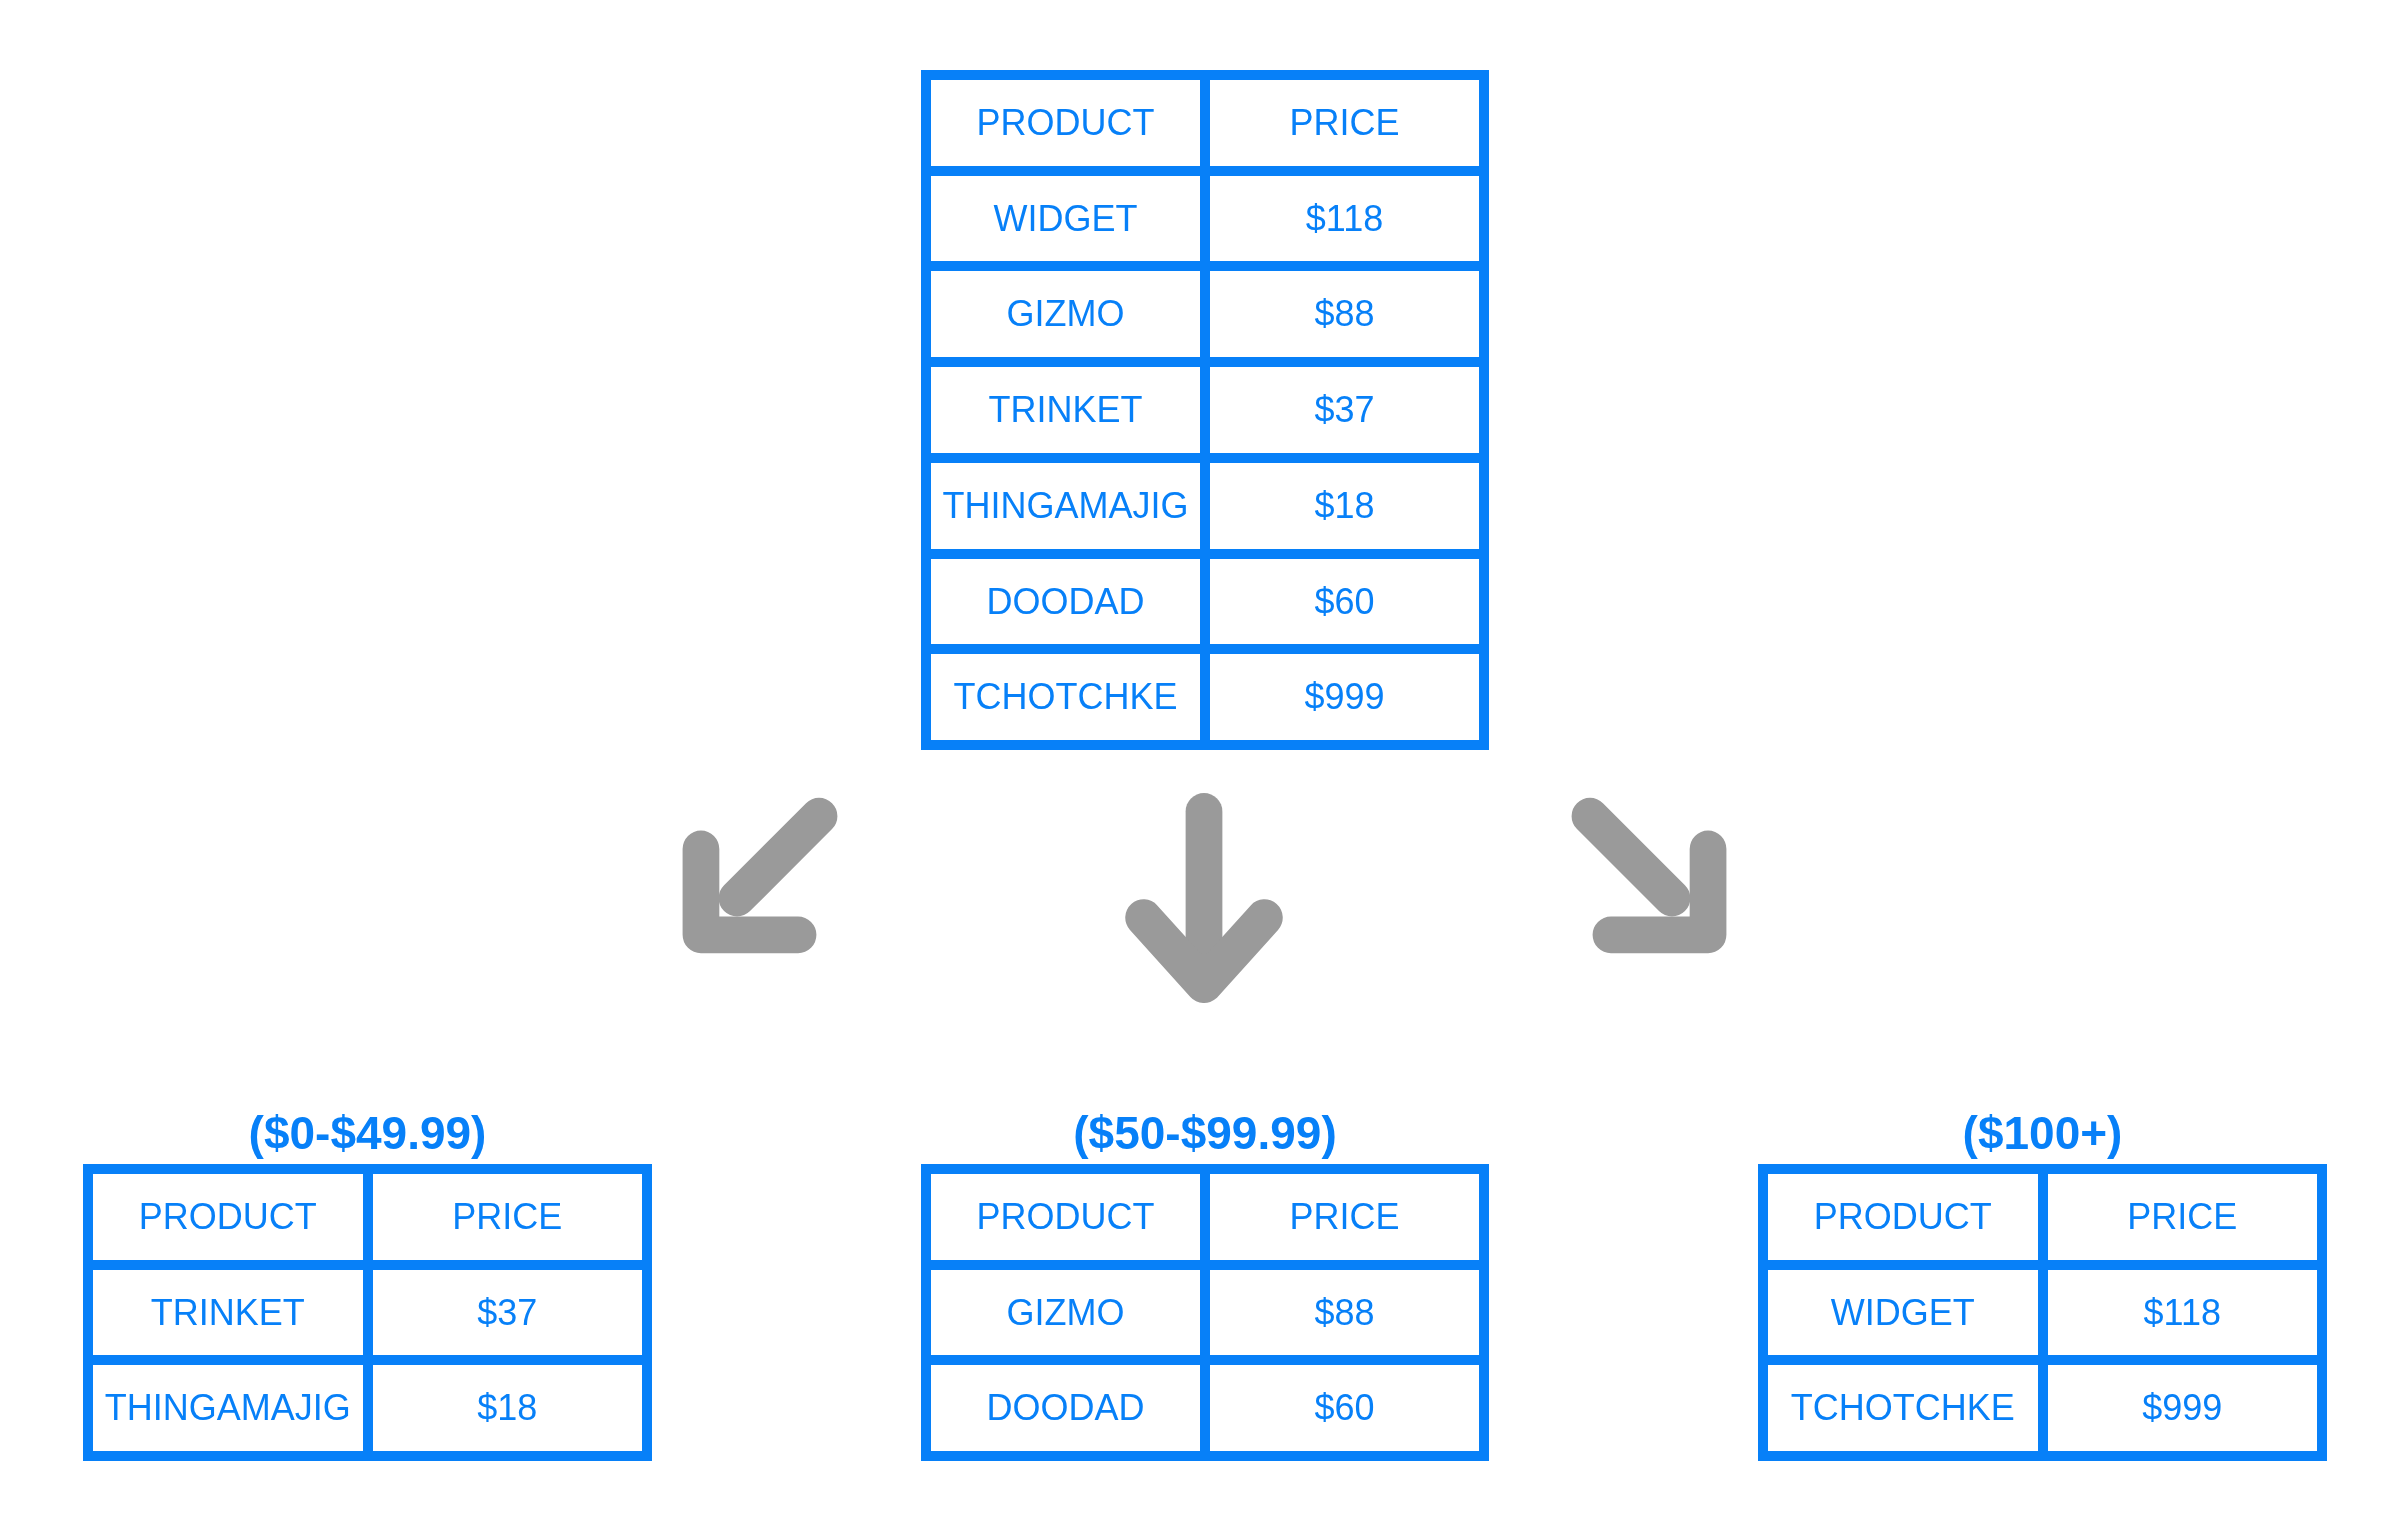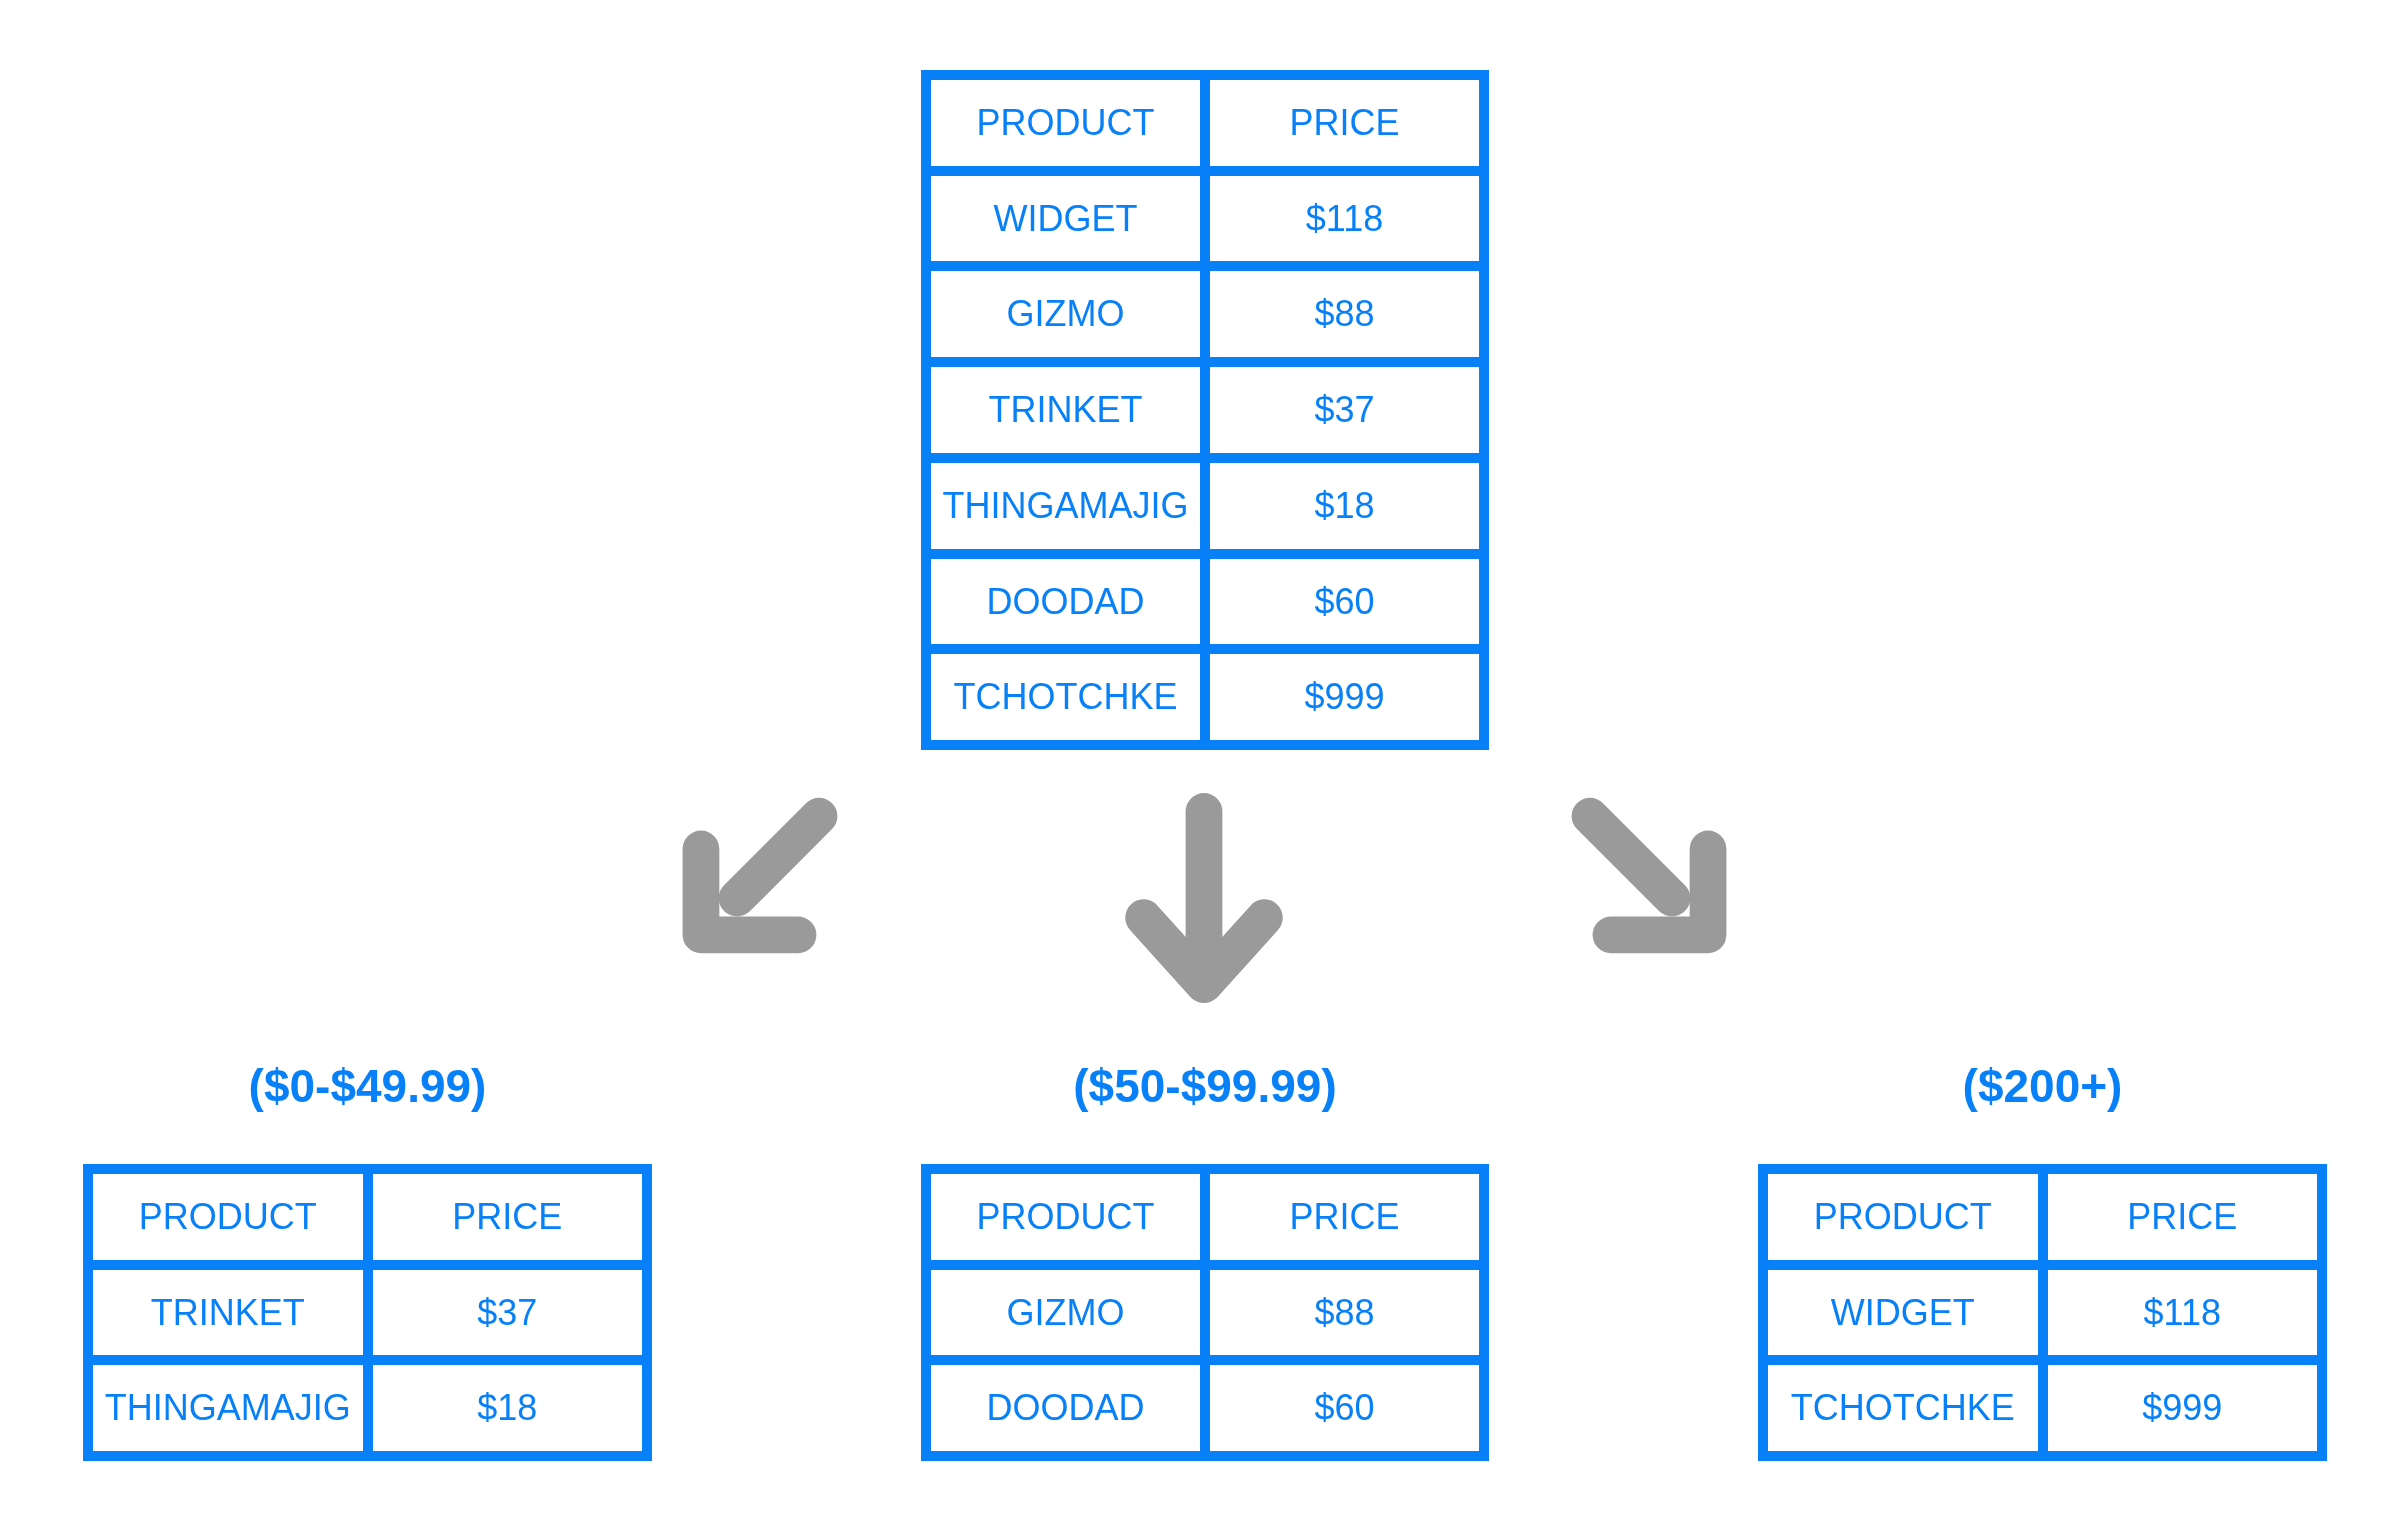--- a/index.html
+++ b/index.html
@@ -36,21 +36,21 @@
     overflow:hidden;
     white-space:nowrap;
   }
   #table-top   {left:921px; top:70px;  width:568px; height:680px;}
   #table-low   {left:83px;  top:1164px; width:569px; height:297px;}
   #table-mid   {left:921px; top:1164px; width:568px; height:297px;}
   #table-high  {left:1758px; top:1164px; width:569px; height:297px;}
 
   .bucket-label{
     position:absolute;
-    top:1053px;
+    top:1100px;
     height:66px;
     line-height:66px;
     text-align:center;
     color:var(--blue);
     font-weight:700;
     font-size:46px;
     white-space:nowrap;
   }
   #label-low {left:83px;  width:569px;}
   #label-mid {left:921px; width:568px;}
@@ -116,21 +116,21 @@
     <path d="M28,190 L120,292 L212,190"></path>
   </svg>
 
   <svg class="arrow" id="arrow-right" width="164" height="161" viewBox="0 0 250 245">
     <path d="M35,32 L160,157"></path>
     <path d="M215,82 L215,213 L67,213"></path>
   </svg>
 
   <div class="bucket-label" id="label-low">($0-$49.99)</div>
   <div class="bucket-label" id="label-mid">($50-$99.99)</div>
-  <div class="bucket-label" id="label-high">($200+)</div>
+  <div class="bucket-label" id="label-high">($100+)</div>
 
   <table class="price-table" id="table-low">
     <tbody>
         <tr>
       <td>PRODUCT</td>
       <td>PRICE</td>
     </tr>
     <tr>
       <td>TRINKET</td>
       <td>$37</td>

